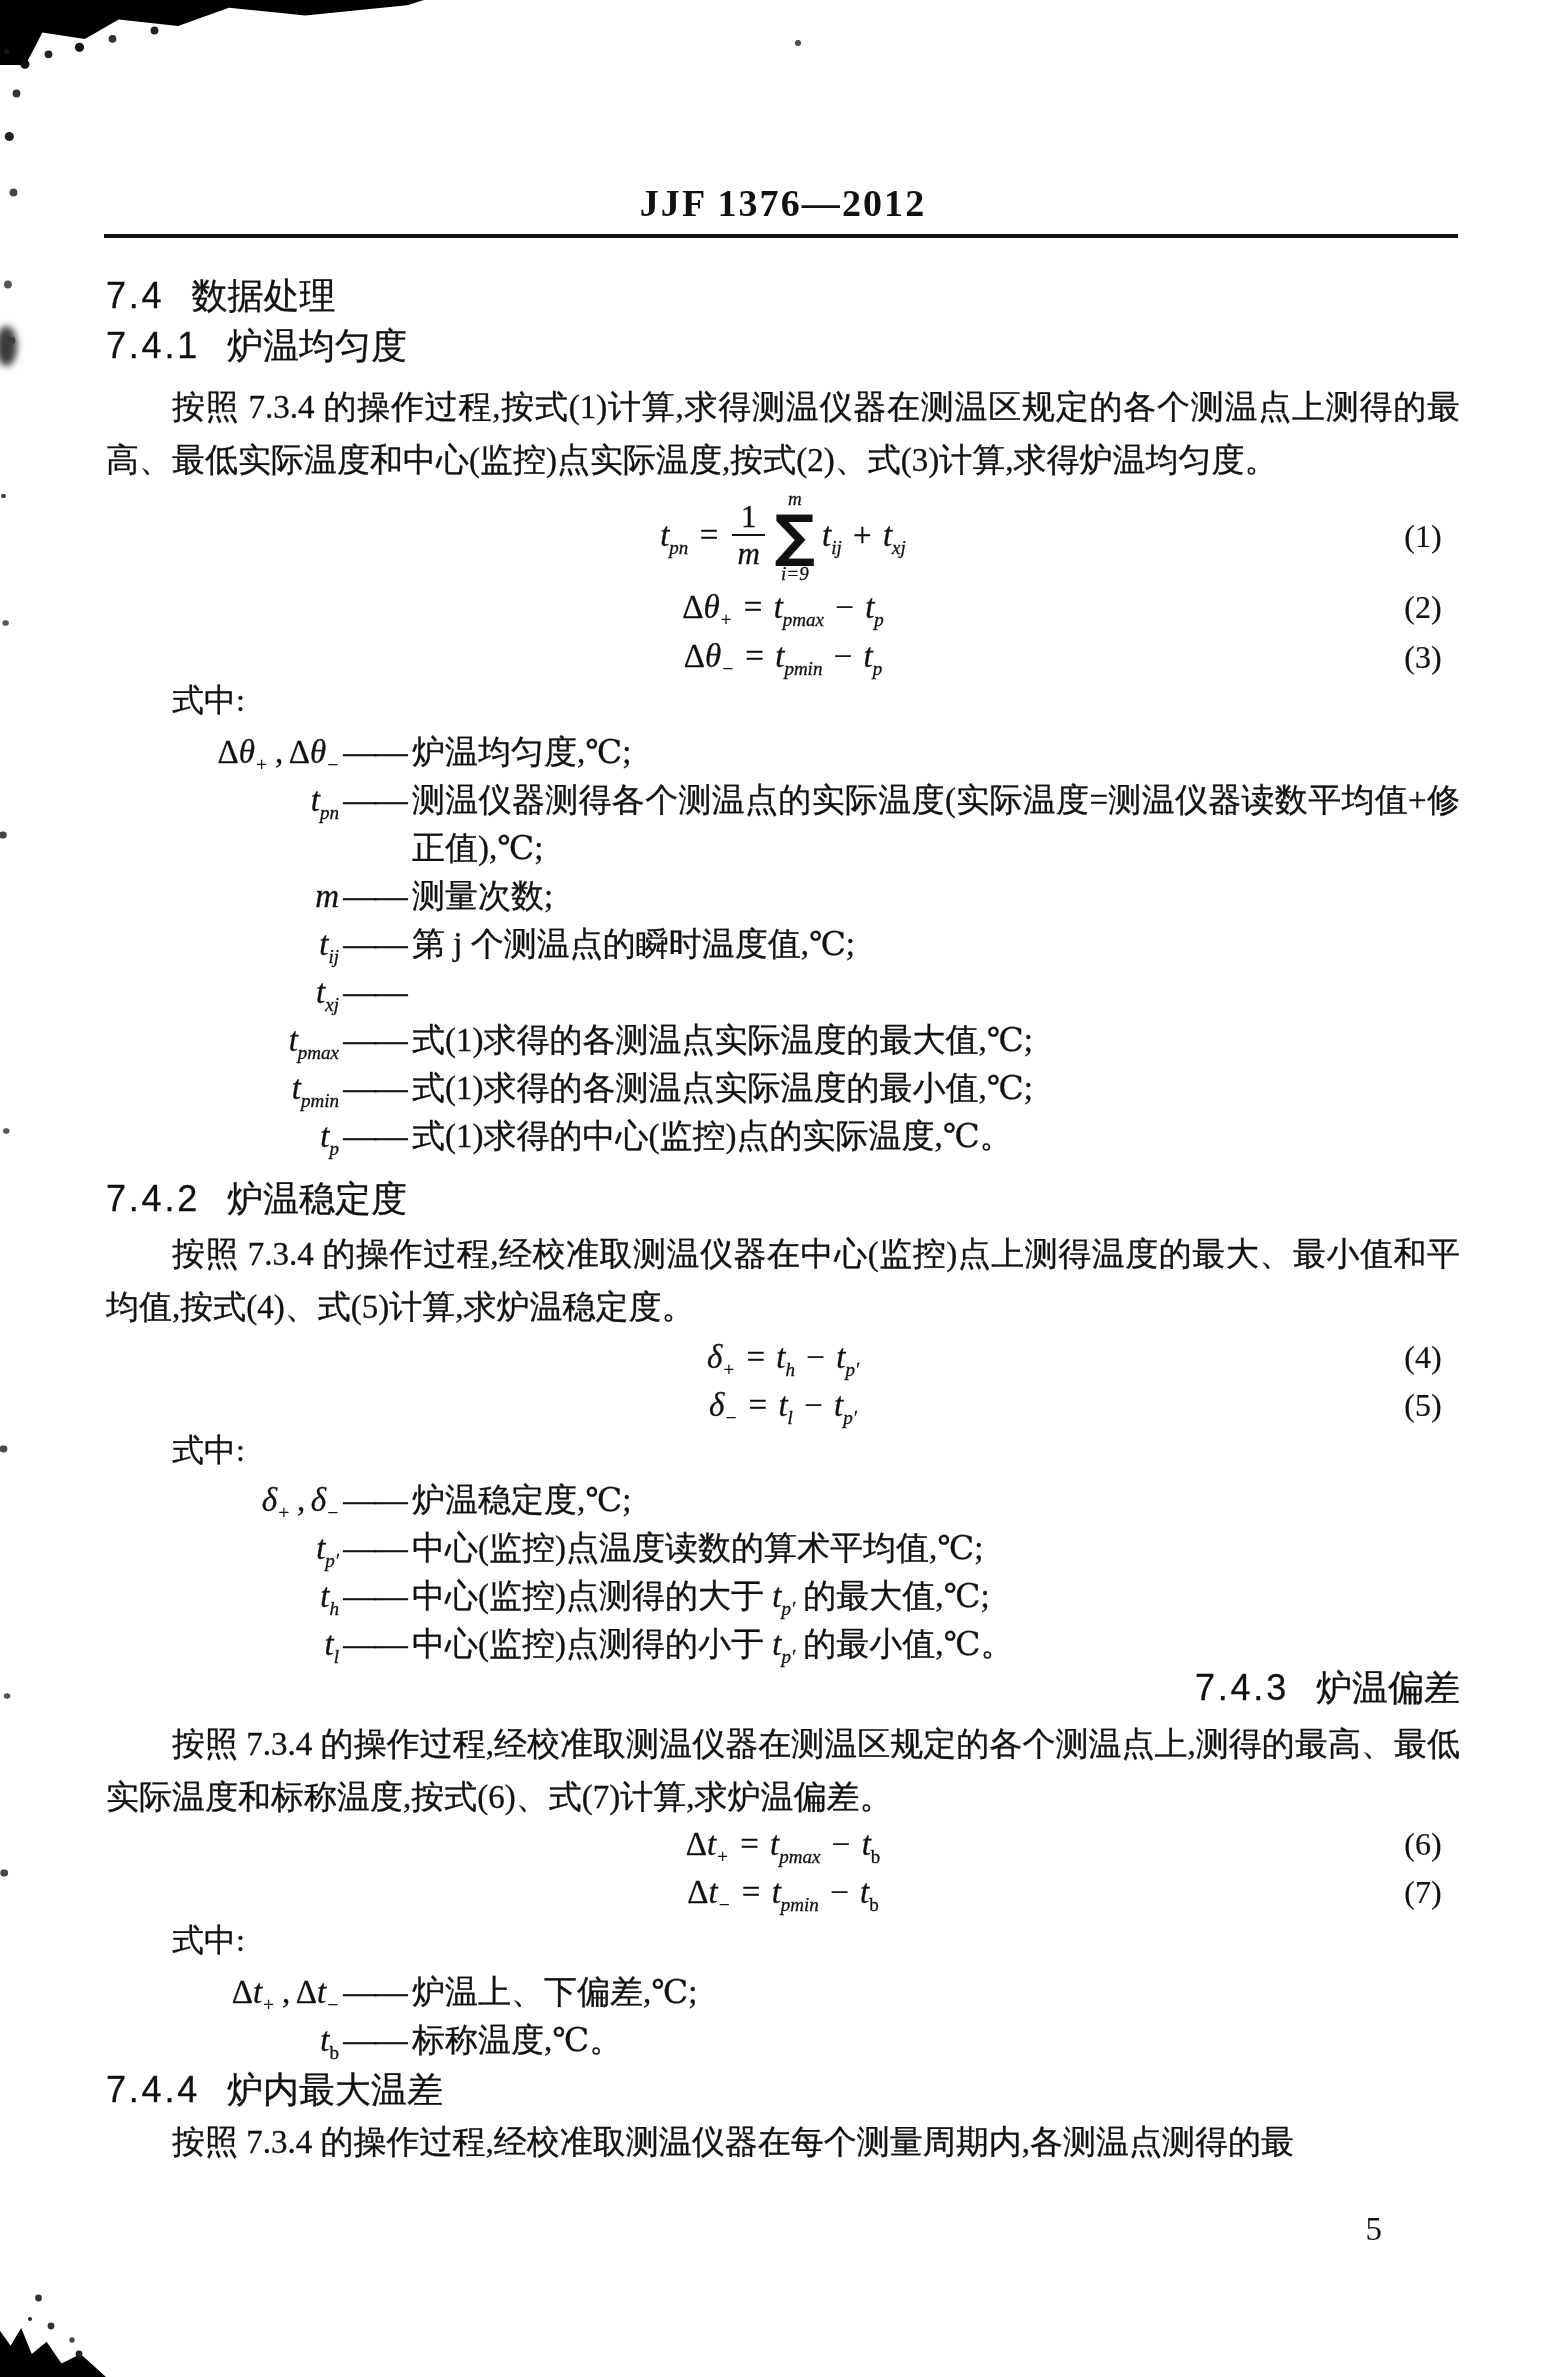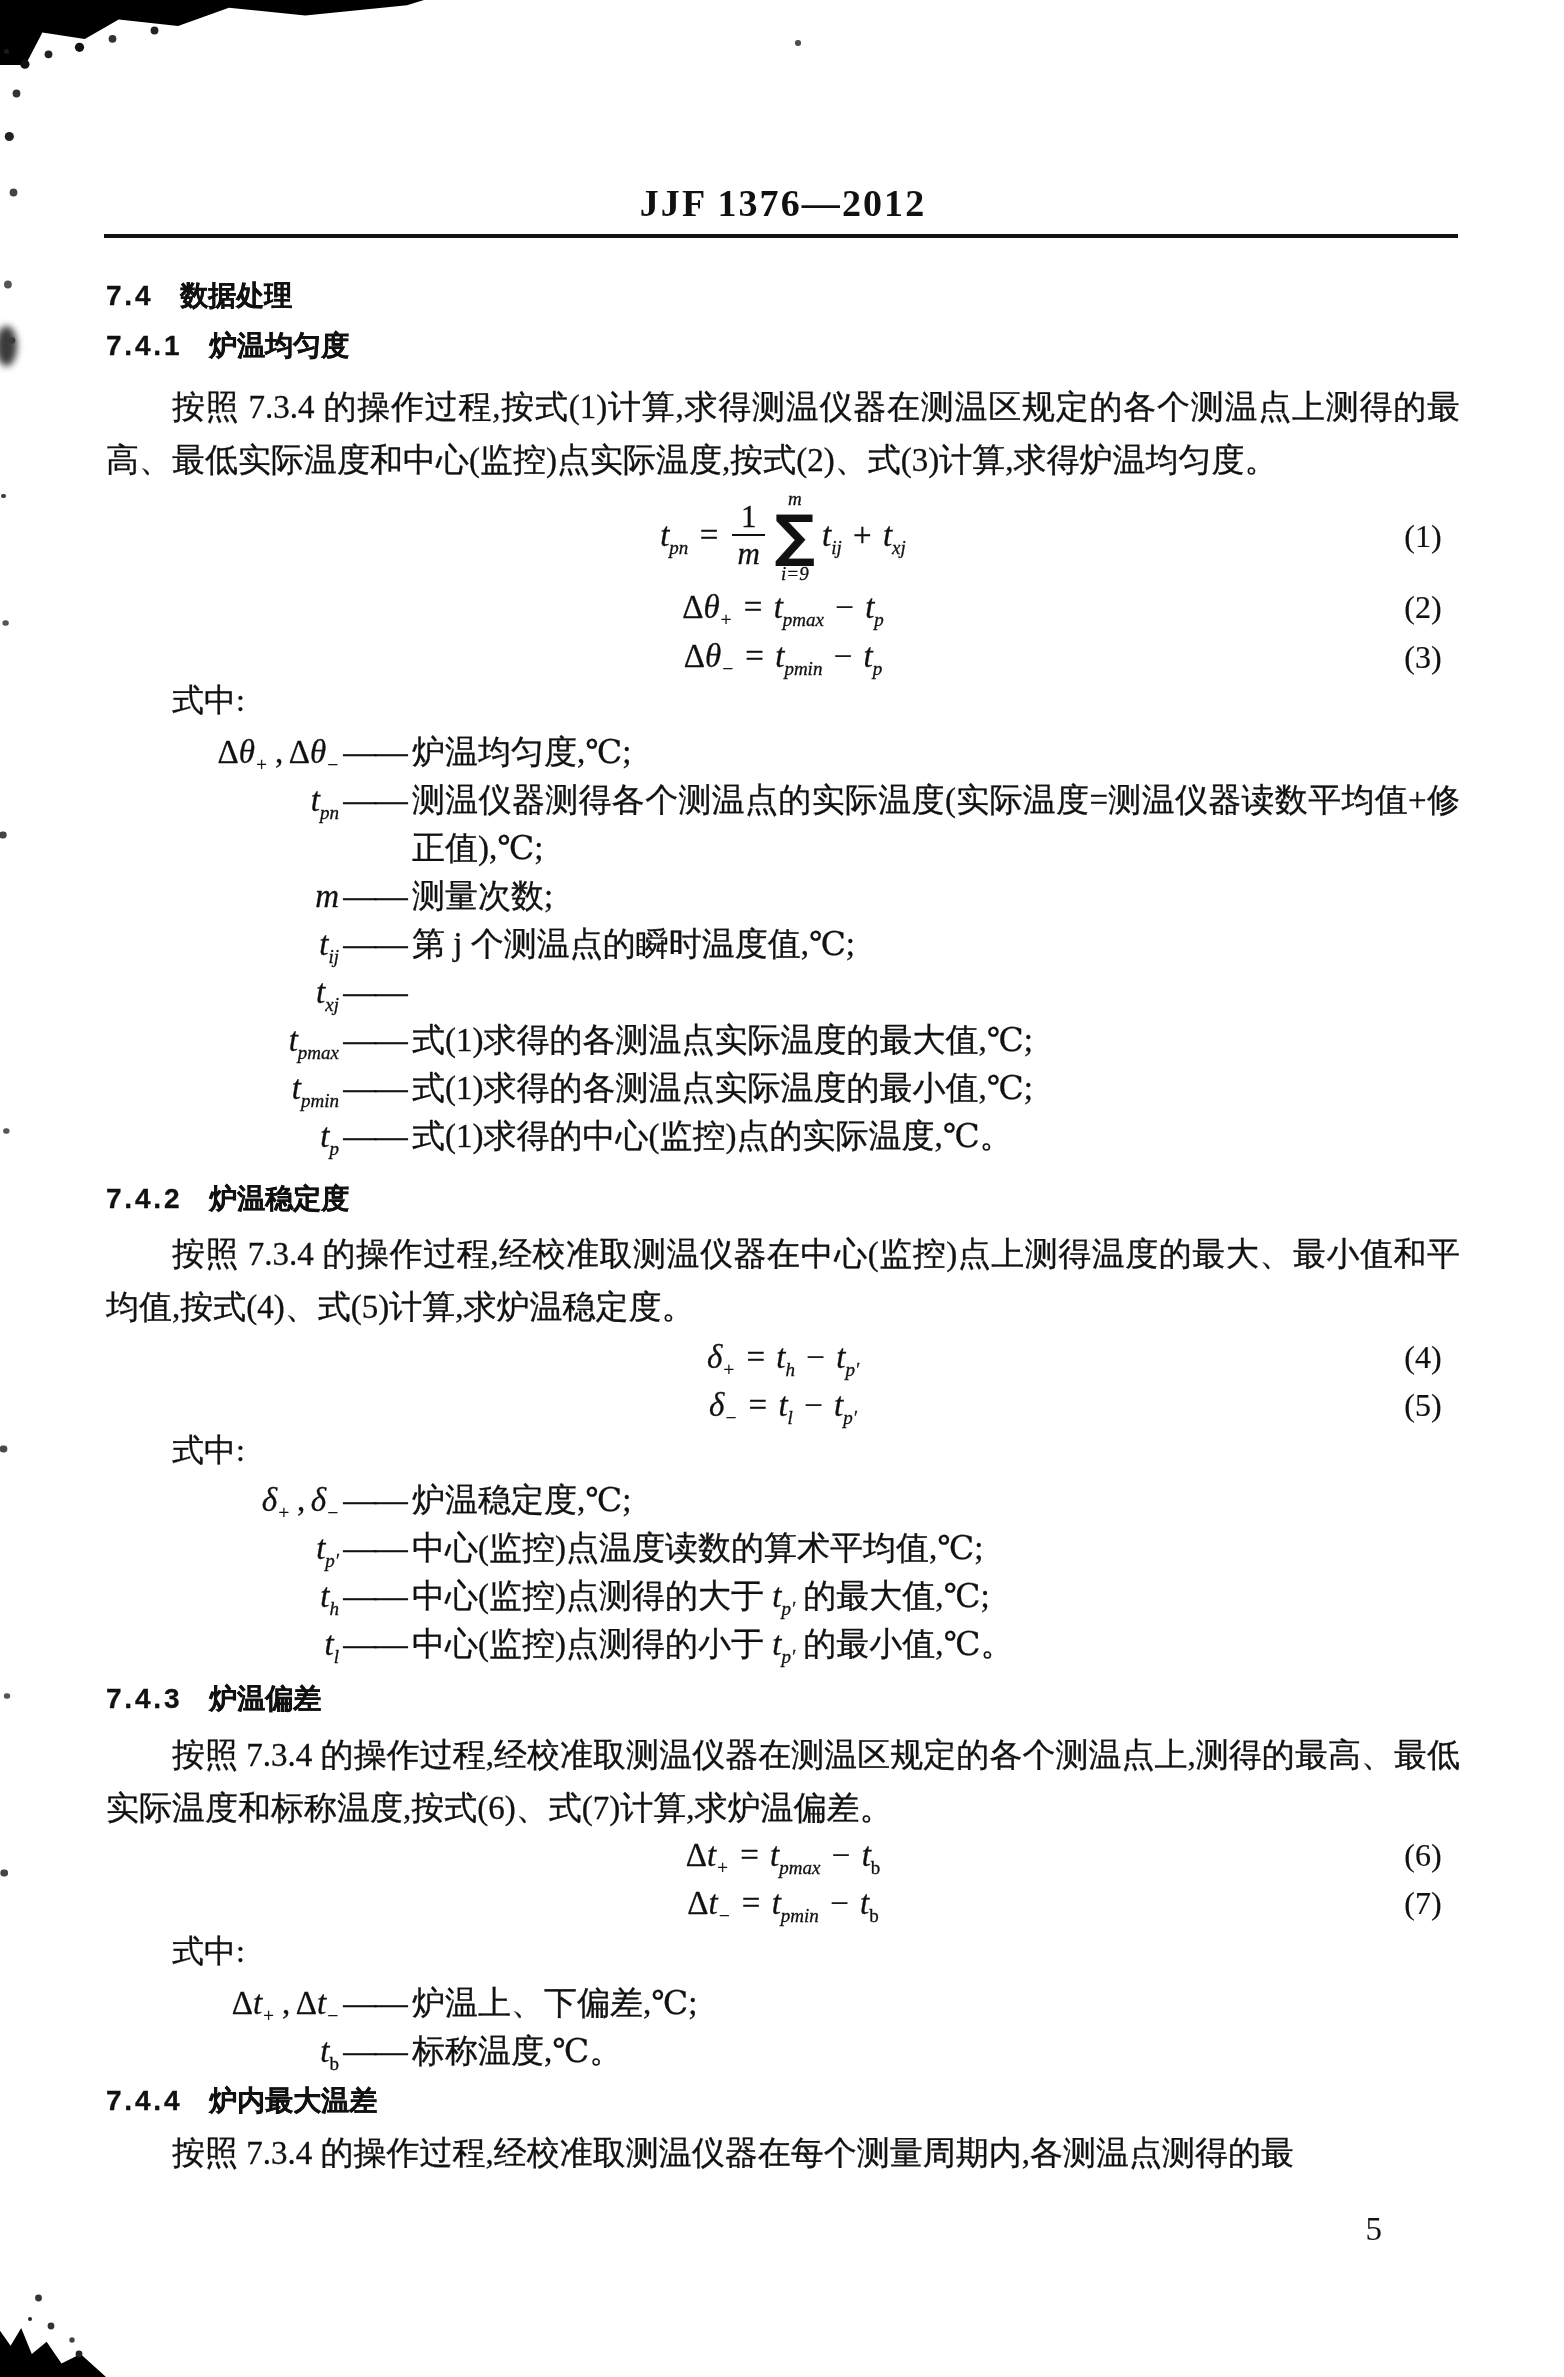--- a/index.html
+++ b/index.html
@@ -48,21 +48,21 @@
   }
   .rule{position:absolute;top:234px;left:104px;width:1354px;height:4.2px;background:#121212;}
   
   .flow{
     position:absolute;top:277px;left:106px;width:1354px;
     font-size:33px;
     -webkit-text-stroke:0.3px #111;
   }
   .heading{
     font-family:"Liberation Sans","DejaVu Sans",sans-serif;
-    font-weight:700;font-size:28px;line-height:37px;
+    font-weight:400;font-size:36px;line-height:37px;
   }
   .hnum{margin-right:27px;letter-spacing:2.8px;}
   .para{margin:0;text-align:justify;text-indent:2em;line-height:53px;} 
   .where{font-size:32px;line-height:35px;margin-left:66px;}
   
   .eqrow{position:relative;height:41px;display:flex;align-items:center;justify-content:center;}
   .eqrow.tall{height:93px;}
   .eq{display:inline-flex;align-items:center;white-space:nowrap;}
   .eqno{position:absolute;right:18.4px;top:50%;transform:translateY(-50%);font-size:32px;-webkit-text-stroke:0.2px #111;}
   .mvar{font-style:italic;font-family:"Liberation Serif","DejaVu Serif",serif;}
@@ -240,21 +240,21 @@
         <span class="defdash">——</span>
         <span class="defdesc"><span>中心(监控)点测得的大于 </span><i class="mvar">t</i><sub>p′</sub><span> 的最大值,℃;</span></span>
       </div>
       <div class="defrow">
         <span class="defterm"><i class="mvar">t</i><sub>l</sub></span>
         <span class="defdash">——</span>
         <span class="defdesc"><span>中心(监控)点测得的小于 </span><i class="mvar">t</i><sub>p′</sub><span> 的最小值,℃。</span></span>
       </div>
     </div>
 
-    <div class="heading" style="margin-top:12px;"><span class="hnum">7.4.3</span><span class="htitle">炉温偏差</span></div>
+    <div class="heading" style="margin-top:1px;text-align:right;"><span class="hnum">7.4.3</span><span class="htitle">炉温偏差</span></div>
 
     <p class="para" style="margin-top:11.3px;">按照 7.3.4 的操作过程,经校准取测温仪器在测温区规定的各个测温点上,测得的最高、最低实际温度和标称温度,按式(6)、式(7)计算,求炉温偏差。</p>
 
     <div class="eqrow">
       <span class="eq">
           <span class="tok"><span class="mupr">Δ</span><i class="mvar">t</i><sub>+</sub></span>
           <span class="mop">=</span>
           <span class="tok"><i class="mvar">t</i><sub>pmax</sub></span>
           <span class="mop">−</span>
           <span class="tok"><i class="mvar">t</i><sub style="font-style:normal;">b</sub></span>

